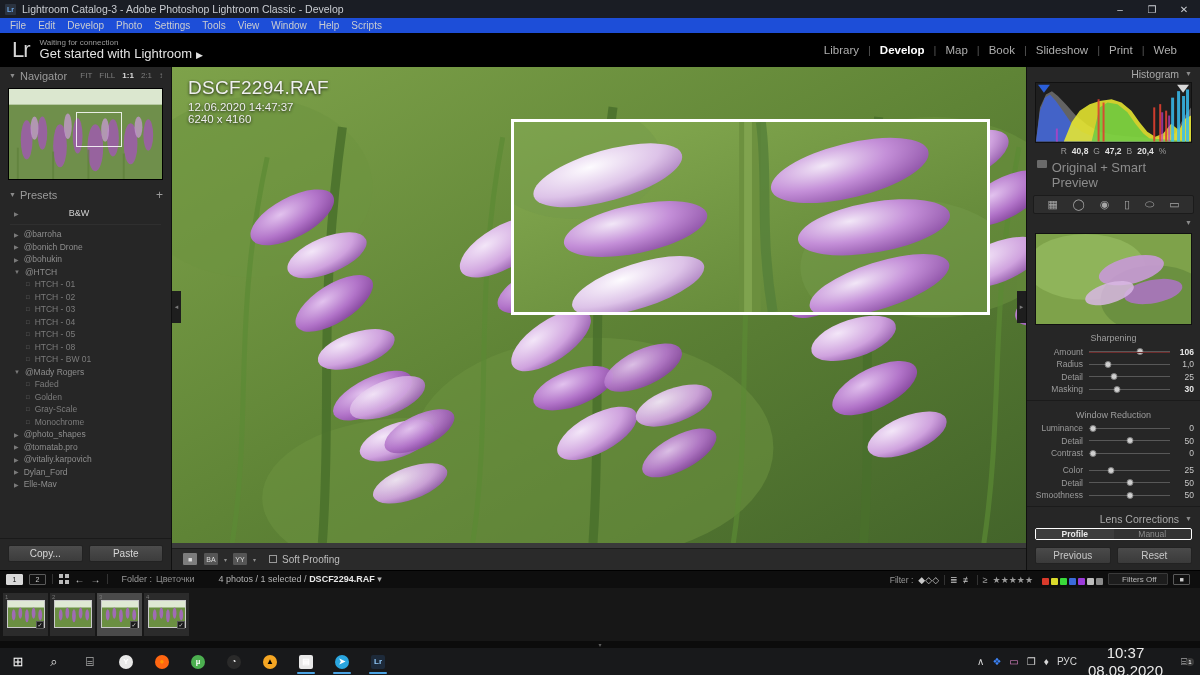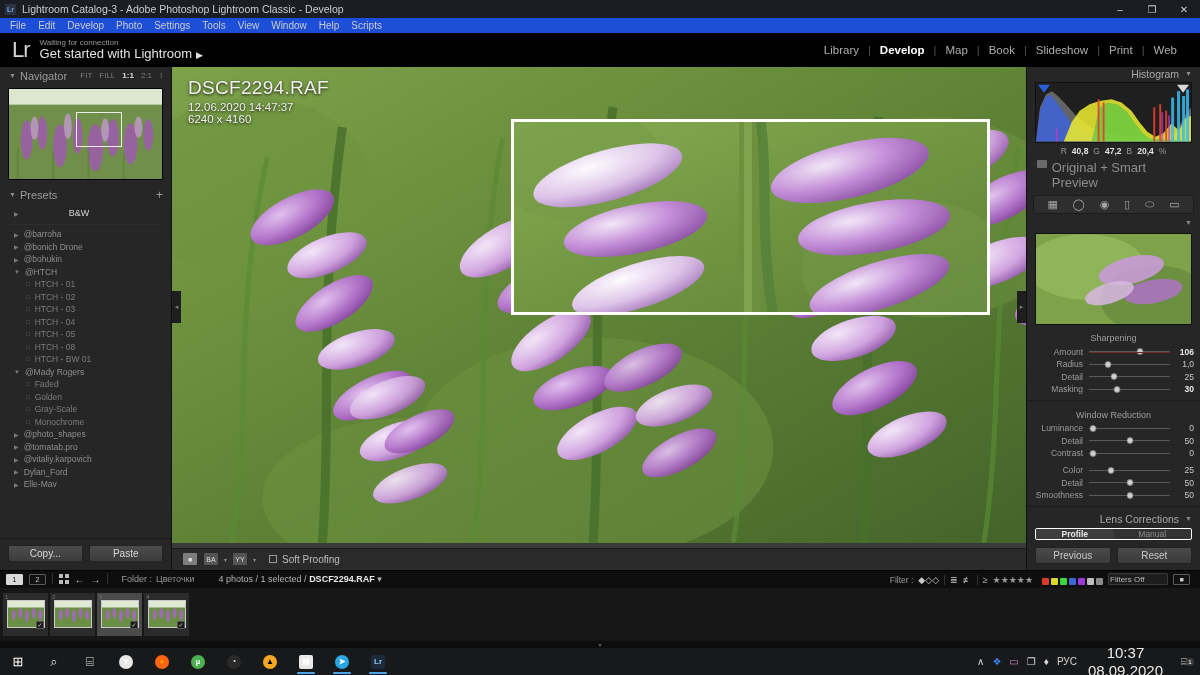--- a/index.html
+++ b/index.html
@@ -129,21 +129,21 @@
   .fsfolder{ font-size:9px; color:#9b9b9b; margin-left:8px; display:flex; gap:4px; align-items:center; }
   .fsfolder .fn{ filter:blur(.5px); color:#8f8f8f; }
   .fscount{ font-size:9px; color:#b4b4b4; margin-left:18px; }
   .fscount b{ color:#e9e9e9; font-weight:bold; }
   .fsfilter{ margin-left:auto; display:flex; align-items:flex-end; gap:5px; padding-right:4px; }
   .fsfilter .lbl{ font-size:8.5px; color:#9b9b9b; }
   .flag{ font-size:9px; color:#c9c9c9; }
   .star{ font-size:9px; color:#9b9b9b; }
   .swatch{ width:7px; height:7px; border-radius:1px; }
   .ffsel{ width:60px; height:12px; background:#1d1d1d; border:1px solid #3a3a3a; border-radius:1px;
-    font-size:8px; color:#b8b8b8; display:flex; align-items:center; padding-left:1px; }
+    font-size:8px; color:#b8b8b8; display:flex; align-items:center; padding-left:13px; }
   .thumbs{ height:53px; display:flex; align-items:center; gap:0; padding:0 2px; }
   .thumb{ width:45px; height:43px; background:#2b2b2b; margin:0 1px; position:relative; display:flex;
     align-items:center; justify-content:center; }
   .thumb.sel{ background:#4a4a4a; }
   .thumb .im{ width:38px; height:28px; border:1px solid #c9c9c9; overflow:hidden; position:relative; }
   .thumb .no{ position:absolute; top:1px; left:2px; font-size:6px; color:#777; }
   .thumb .badge{ position:absolute; right:4px; bottom:7px; width:8px; height:8px; background:#1b1b1b;
     color:#d8d8d8; font-size:6px; display:flex; align-items:center; justify-content:center; border:1px solid #555; }
   .fstoggle{ height:8px; background:#0c0c0c; display:flex; align-items:center; justify-content:center;
     color:#5e5e5e; font-size:6px; }

